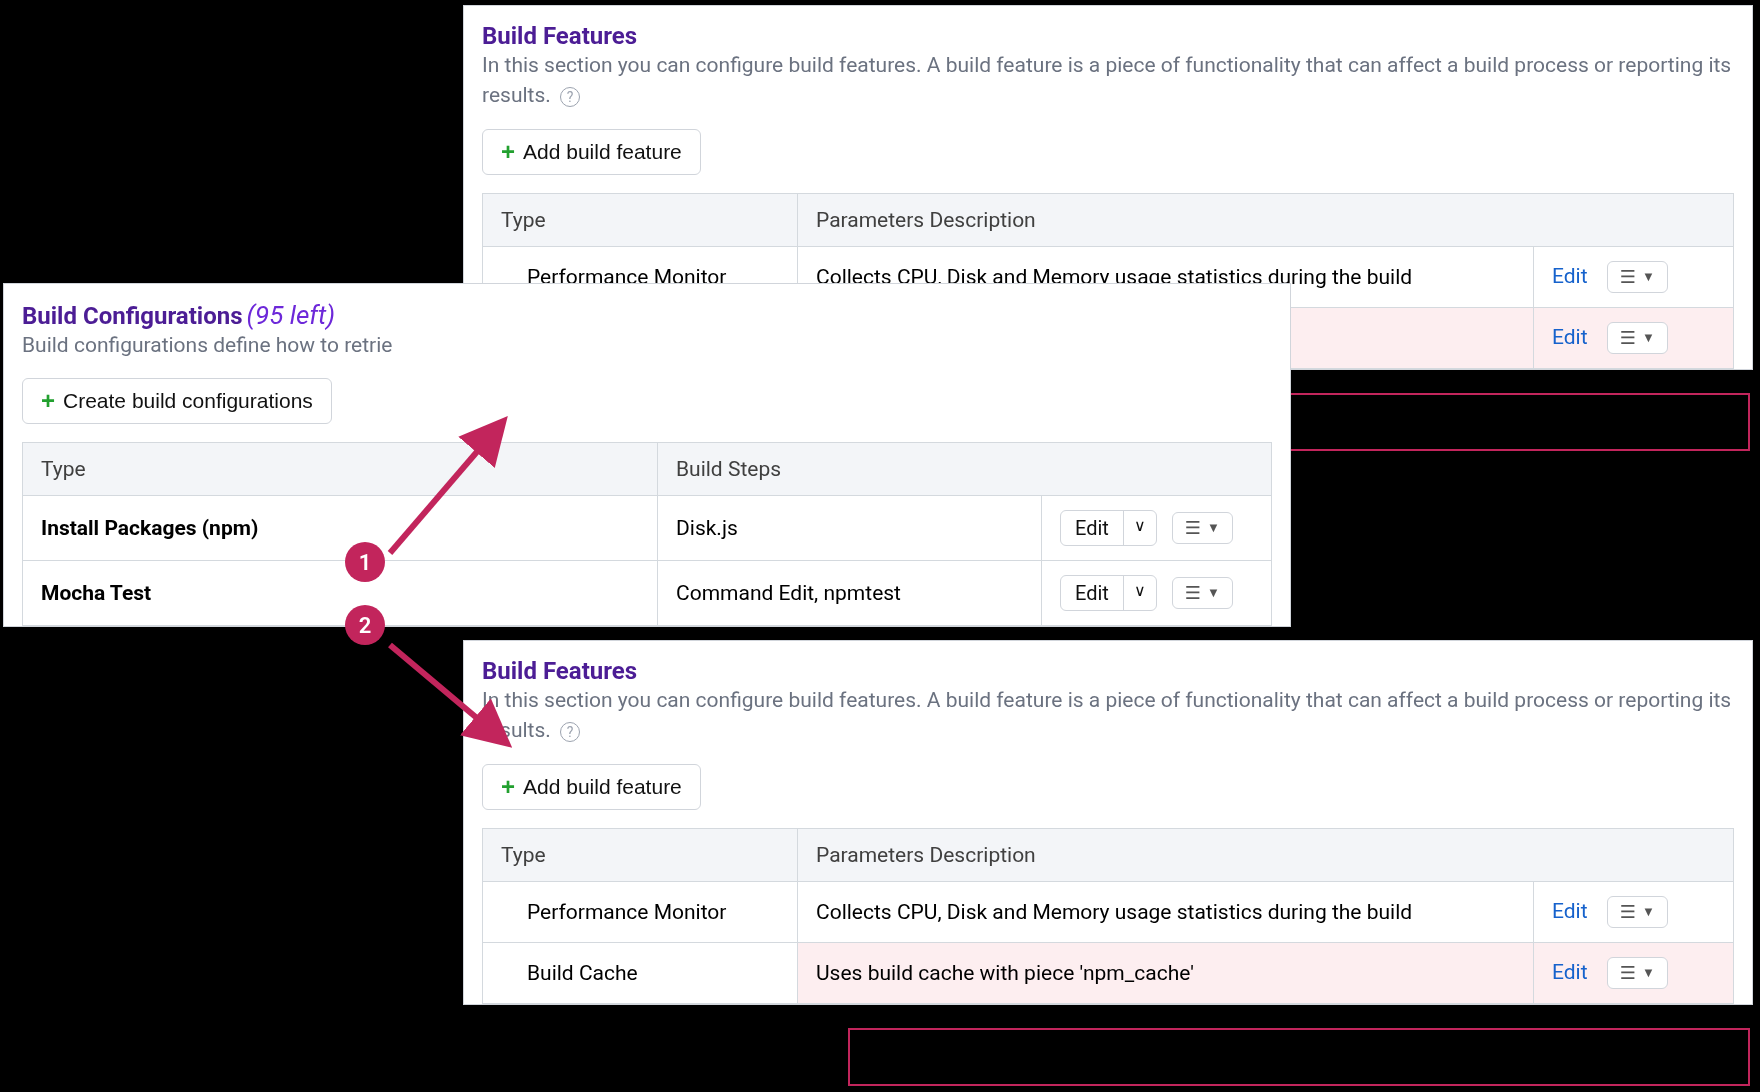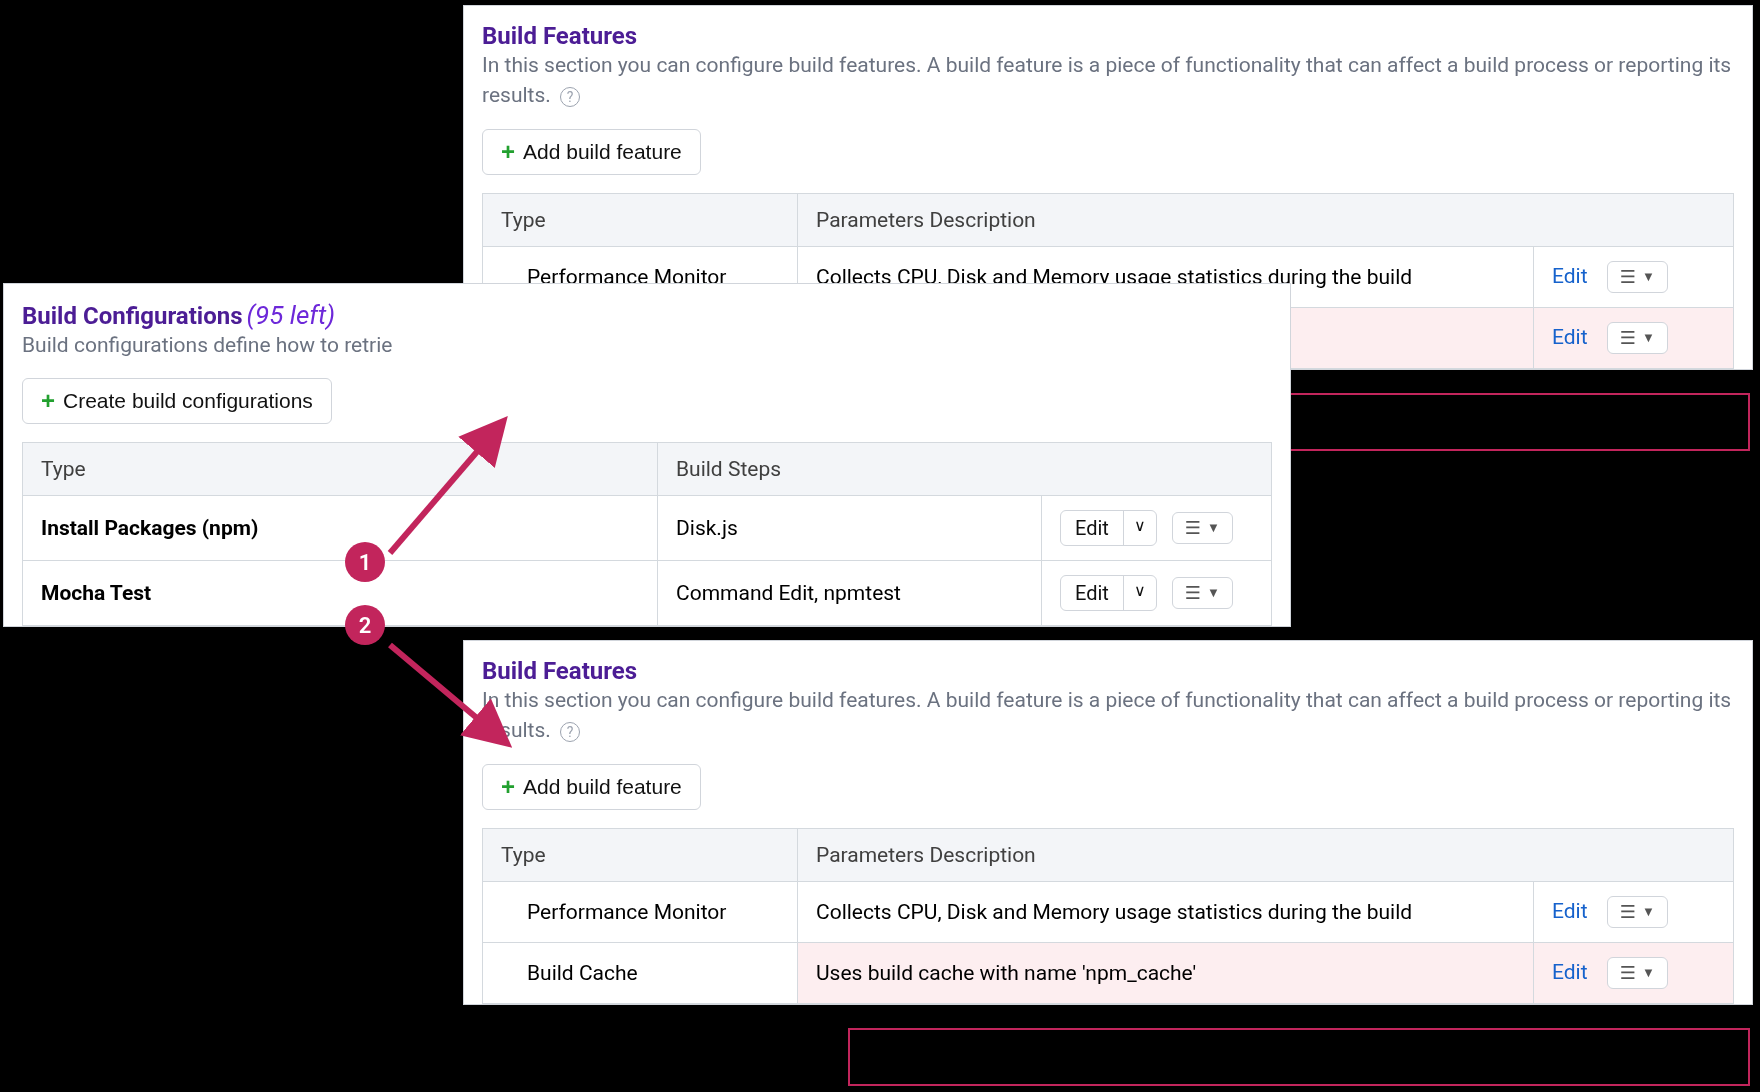--- a/index.html
+++ b/index.html
@@ -266,21 +266,21 @@
       <td class="actions">
         <span class="link">Edit</span>
         <span class="icon-btn">
           <span class="list-icon">☰</span>
           <span class="chevron-down">▼</span>
         </span>
       </td>
     </tr>
     <tr class="highlight-row">
       <td class="type-col" style="background:#fff;">Build Cache</td>
-      <td>Uses build cache with name 'npm_cache'</td>
+      <td>Uses build cache with piece 'npm_cache'</td>
       <td class="actions">
         <span class="link">Edit</span>
         <span class="icon-btn">
           <span class="list-icon">☰</span>
           <span class="chevron-down">▼</span>
         </span>
       </td>
     </tr>
   </tbody>
     </table>

